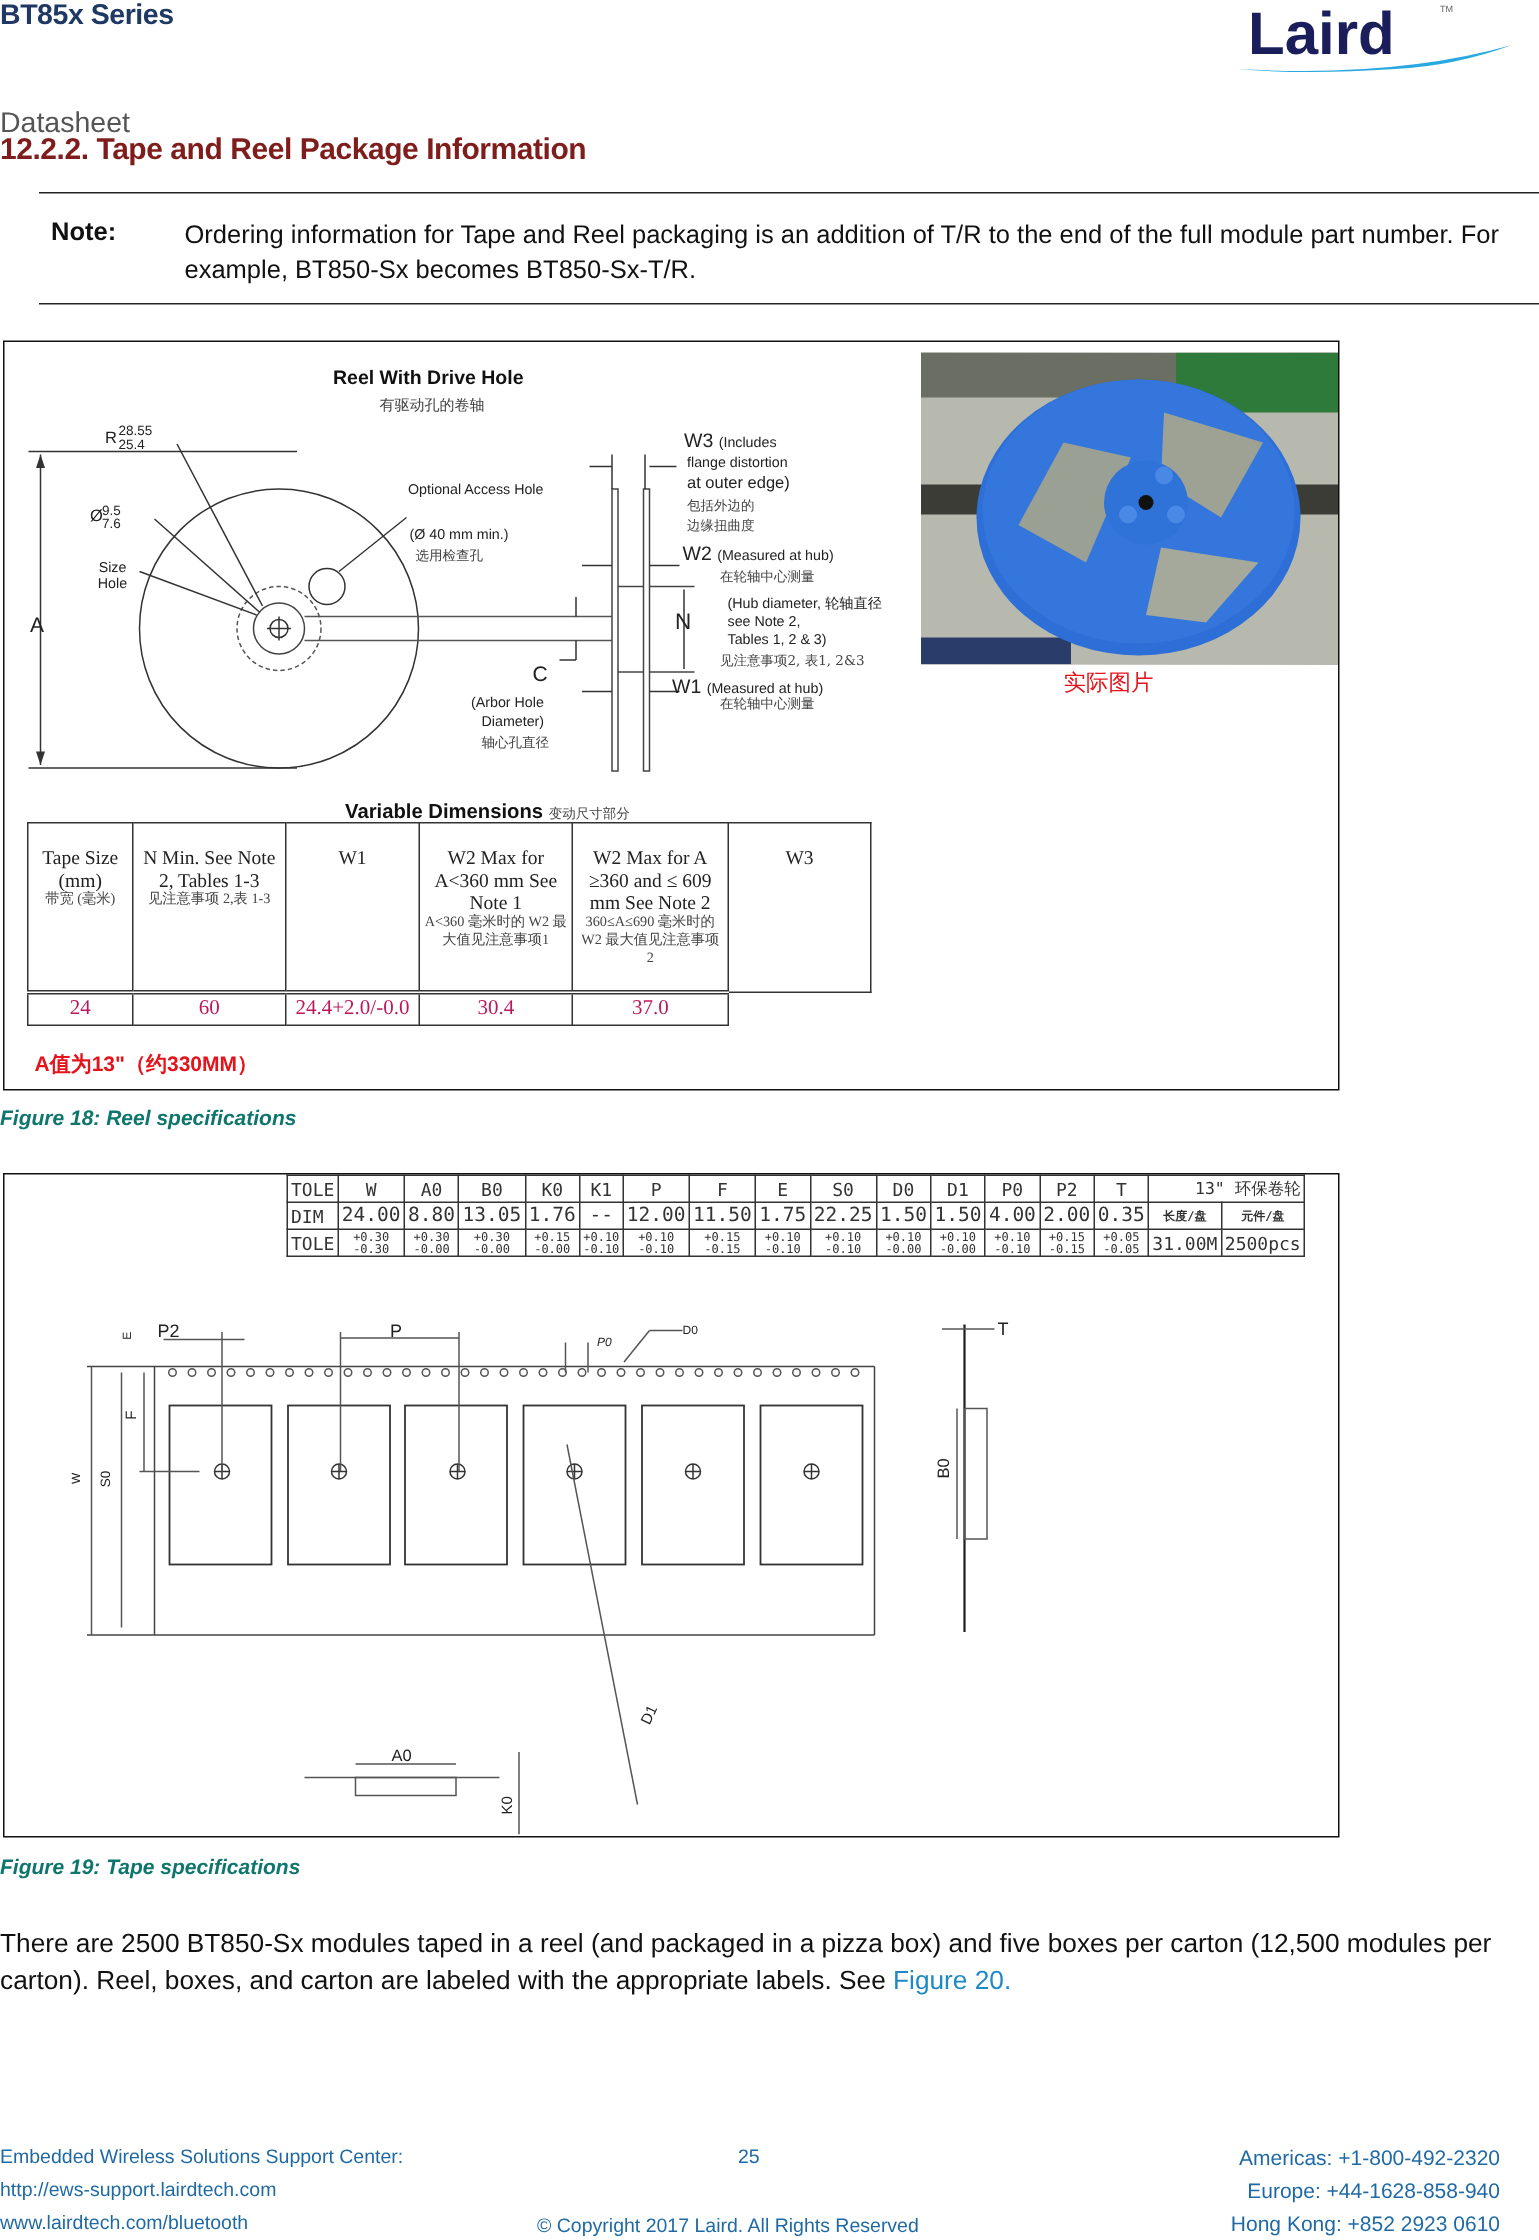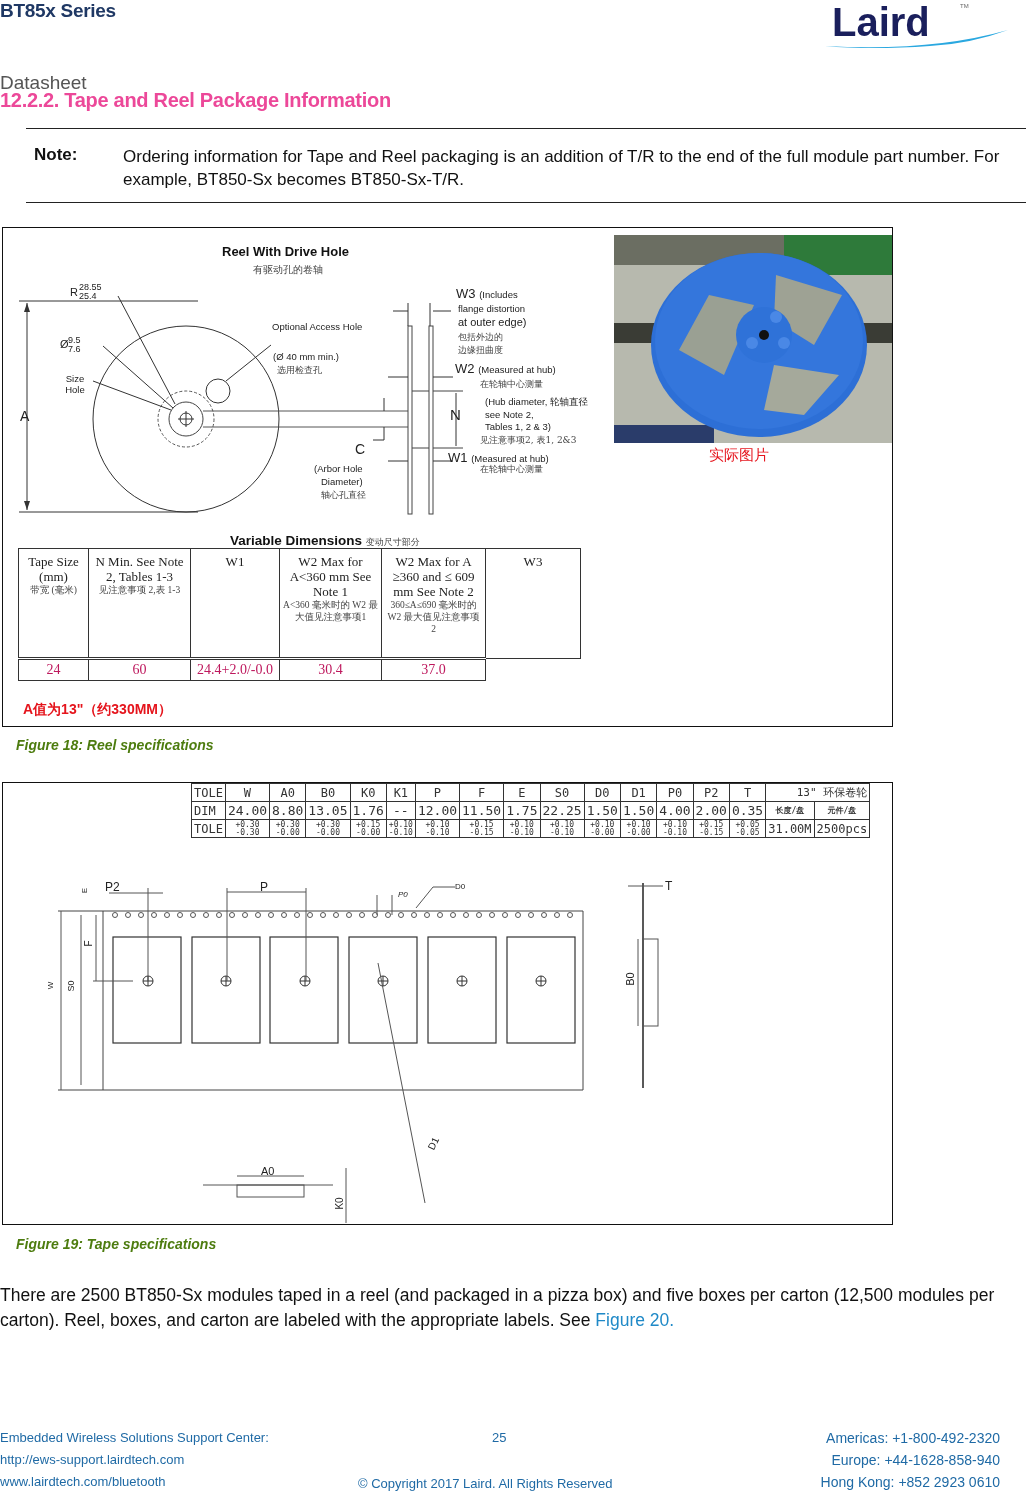--- a/index.html
+++ b/index.html
@@ -3,40 +3,40 @@
 <meta charset="utf-8">
 <style>
   * { box-sizing: border-box; margin: 0; padding: 0; }
   html, body { width: 1026px; height: 1493px; background: #fff; overflow: hidden; }
   body { position: relative; font-family: "Liberation Sans", sans-serif; color: #222; }
 
   .hdr-series { position: absolute; left: 0; top: 0; font-size: 19px; font-weight: bold; color: #1f3864; letter-spacing: -0.3px; font-family: "Liberation Sans", sans-serif; }
   .hdr-sub { position: absolute; left: 0; top: 28px; font-size: 19px; color: #555; margin-top: 44px; }
   .logo { position: absolute; left: 820px; top: 0px; width: 195px; height: 55px; }
 
-  .section-title { position: absolute; left: 0; top: 89px; font-size: 20px; font-weight: bold; color: #ec4899; letter-spacing: -0.3px; }
+  .section-title { position: absolute; left: 0; top: 89px; font-size: 20px; font-weight: bold; color: #7f1d1d; letter-spacing: -0.3px; }
 
   .note-rule { position: absolute; left: 26px; width: 1000px; height: 1px; background: #222; }
   .note-label { position: absolute; left: 34px; top: 145px; font-size: 17px; font-weight: bold; color: #111; }
   .note-text { position: absolute; left: 123px; top: 145px; width: 880px; font-size: 17px; line-height: 23px; color: #111; }
 
   .fig-box { position: absolute; border: 1.5px solid #111; background: #fff; }
   .fig18 { left: 2px; top: 227px; width: 891px; height: 500px; }
   .fig19 { left: 2px; top: 782px; width: 891px; height: 443px; }
 
-  .caption { position: absolute; left: 16px; font-size: 14px; font-weight: bold; font-style: italic; color: #4d7c0f; }
+  .caption { position: absolute; left: 0; font-size: 14px; font-weight: bold; font-style: italic; color: #0f766e; }
 
   .reel-photo { position: absolute; left: 611px; top: 7px; width: 278px; height: 208px; overflow: hidden; background: linear-gradient(135deg,#8a8d82 0%,#c9cbc3 35%,#a9ad9f 60%,#6f7266 100%); }
   .photo-label { position: absolute; left: 706px; top: 218px; font-size: 15px; color: #e5141c; }
 
   .drw-text { position: absolute; font-family: "Liberation Sans", sans-serif; color: #222; white-space: nowrap; }
   .cn { color: #444; font-family: "DejaVu Serif", serif; }
 
   table.var-table { position: absolute; left: 15px; top: 320px; border-collapse: collapse; font-family: "Liberation Serif", serif; }
-  table.var-table th { border: 1px solid #333; font-weight: normal; vertical-align: top; font-size: 13px; line-height: 15px; text-align: center; padding: 5px 2px; color: #222; }
+  table.var-table th { border: 1px solid #333; font-weight: normal; vertical-align: top; font-size: 13px; line-height: 15px; text-align: center; padding: 15px 2px; color: #222; }
   table.var-table td { border-top: 3px double #333; border-left: 1px solid #333; border-right: 1px solid #333; border-bottom: 1px solid #333; font-size: 14px; text-align: center; padding: 2px; color: #be185d; }
   .small-cn { font-size: 9.5px; display: block; line-height: 12px; color: #444; }
   .var-title { position: absolute; left: 227px; top: 305px; font-size: 13.5px; font-weight: bold; color: #111; }
   .red-note { position: absolute; left: 20px; top: 473px; font-size: 14px; font-weight: bold; color: #e5141c; }
 
   table.tape-table { position: absolute; left: 188px; top: 0px; border-collapse: collapse; font-family: "DejaVu Sans Mono", monospace; }
   table.tape-table td { border: 1px solid #333; text-align: center; color: #333; padding: 0 2px; height: 18px; }
   .tt-head td { font-size: 12px; font-weight: normal; }
   .tt-dim td { font-size: 13px; }
   .tt-tol td { font-size: 8px; line-height: 8px; }

